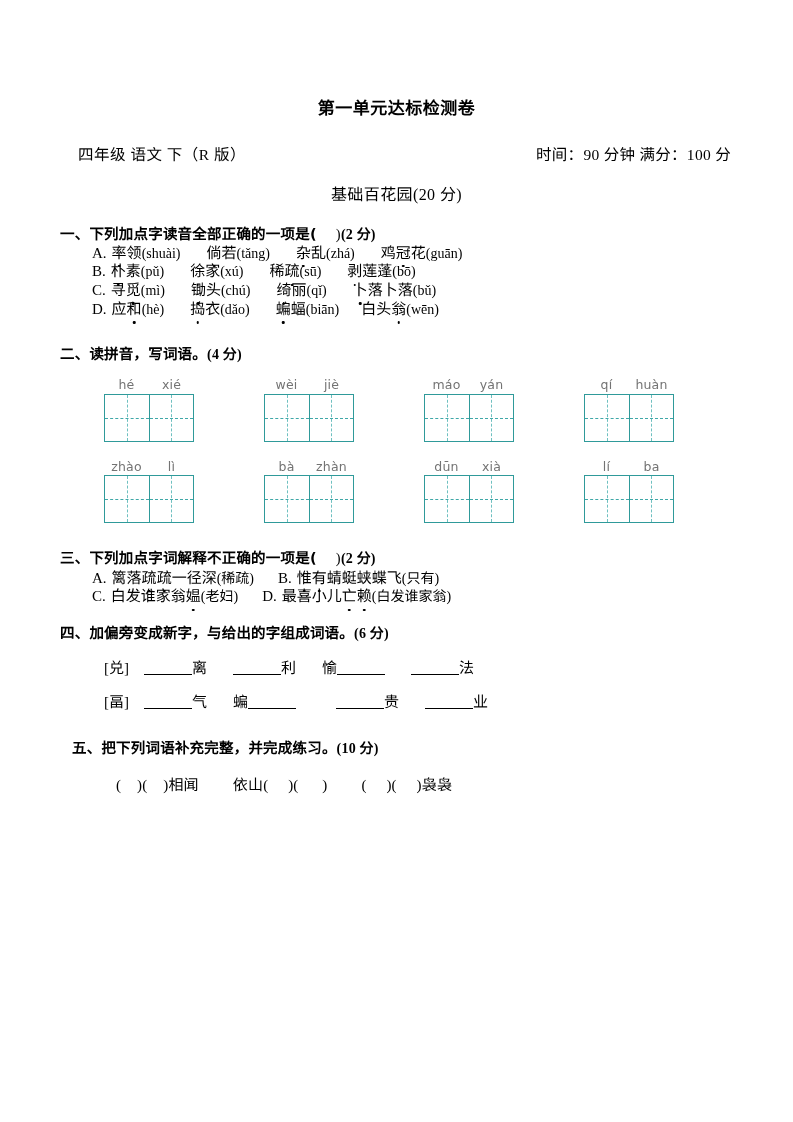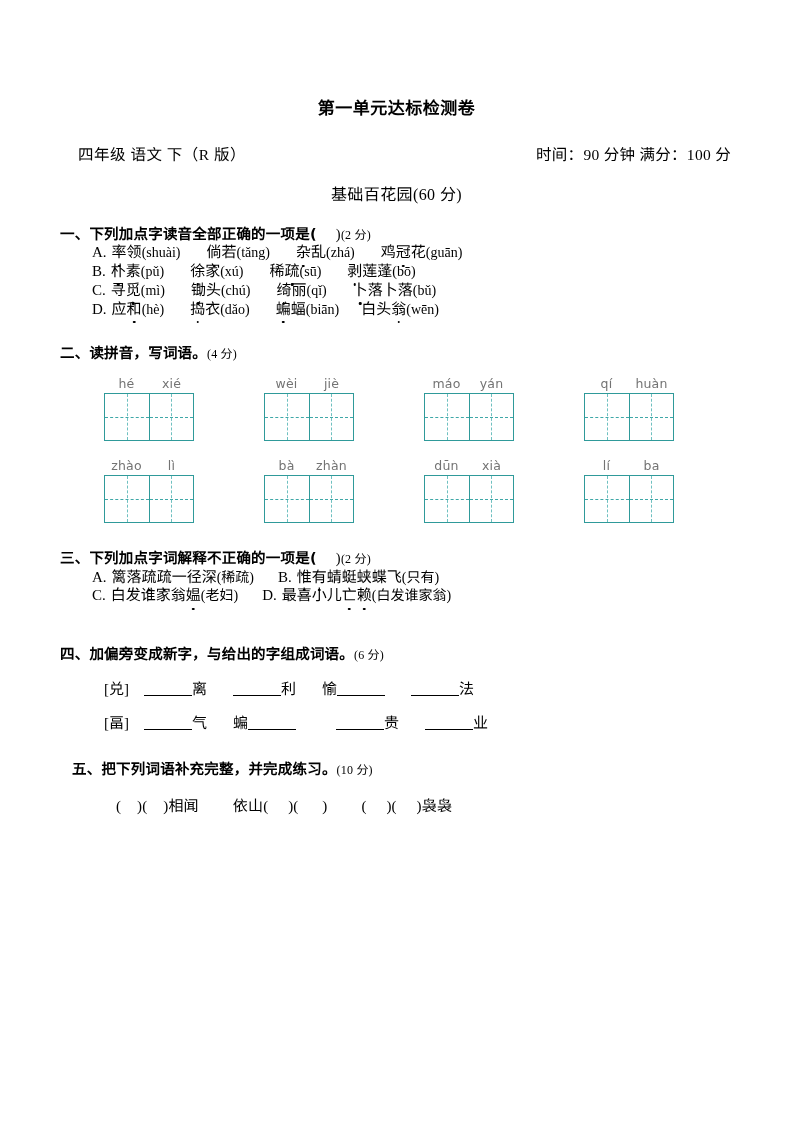--- a/index.html
+++ b/index.html
@@ -63,22 +63,22 @@
   .q-head {
     font-family: "DejaVu Sans", "Liberation Sans", sans-serif;
     font-weight: bold;
     font-size: 14.5px;
     padding-left: 60px;
     line-height: 1.3;
     letter-spacing: 0.2px;
   }
   .q-head .score {
     font-family: "Liberation Serif", serif;
-    font-weight: normal;
-    font-size: 12px;
+    font-weight: bold;
+    font-size: 14px;
   }
   .q-head .blank-paren {
     font-family: "Liberation Serif", serif;
     font-weight: normal;
   }
 
   .opt-row {
     padding-left: 92px;
     font-size: 15px;
     line-height: 1.25;
@@ -215,21 +215,21 @@
 
 <div class="page">
 
   <div class="doc-title">第一单元达标检测卷</div>
 
   <div class="meta-row">
     <div class="meta-left">四年级 语文 下（R 版）</div>
     <div class="meta-right">时间：90 分钟 满分：100 分</div>
   </div>
 
-  <div class="section-banner">基础百花园(60 分)</div>
+  <div class="section-banner">基础百花园(20 分)</div>
 
   <div class="q-block">
     <div class="q-head">
       <span>一、</span><span>下列加点字读音全部正确的一项是(</span><span class="blank-paren">&nbsp;&nbsp;&nbsp;&nbsp;&nbsp;</span><span class="blank-paren">)</span><span class="score">(2 分)</span>
     </div>
 
     <div class="opt-row">
       <span class="opt-label">A.</span><span class="opt-item"><span></span><span class="dotchar">率</span><span>领</span><span class="pinyin-paren">(shuài)</span></span><span class="gap-a"></span><span class="opt-item"><span></span><span class="dotchar">倘</span><span>若</span><span class="pinyin-paren">(tǎng)</span></span><span class="gap-a"></span><span class="opt-item"><span></span><span class="dotchar">杂</span><span>乱</span><span class="pinyin-paren">(zhá)</span></span><span class="gap-a"></span><span class="opt-item"><span>鸡</span><span class="dotchar">冠</span><span>花</span><span class="pinyin-paren">(guān)</span></span>
     </div>
 
@@ -345,21 +345,21 @@
 
     <div class="opt-row">
       <span class="opt-item"><span class="opt-label">A.</span><span>篱落</span><span class="dotchar">疏</span><span class="dotchar">疏</span><span>一径深</span><span class="pinyin-paren">(稀疏)</span></span><span class="gap-b"></span><span class="opt-item"><span class="opt-label">B.</span><span class="dotchar">惟</span><span class="dotchar">有</span><span>蜻蜓蛱蝶飞</span><span class="pinyin-paren">(只有)</span></span>
     </div>
 
     <div class="opt-row">
       <span class="opt-item"><span class="opt-label">C.</span><span>白发谁家翁</span><span class="dotchar">媪</span><span class="pinyin-paren">(老妇)</span></span><span class="gap-b"></span><span class="opt-item"><span class="opt-label">D.</span><span>最喜小儿</span><span class="dotchar">亡</span><span class="dotchar">赖</span><span class="pinyin-paren">(白发谁家翁)</span></span>
     </div>
   </div>
 
-  <div class="q-block" style="margin-top:40px;">
+  <div class="q-block" style="margin-top:18px;">
     <div class="q-head">
       <span>四、</span><span>加偏旁变成新字，与给出的字组成词语。</span><span class="score">(6 分)</span>
     </div>
 
 
     <div class="rad-row">
       <span class="rad-key">[兑]</span><span class="blank-ul"></span><span>离</span><span class="rad-gap"></span><span class="blank-ul"></span><span>利</span><span class="rad-gap"></span><span>愉</span><span class="blank-ul"></span><span class="rad-gap"></span><span class="blank-ul"></span><span>法</span>
     </div>
 
     <div class="rad-row">

